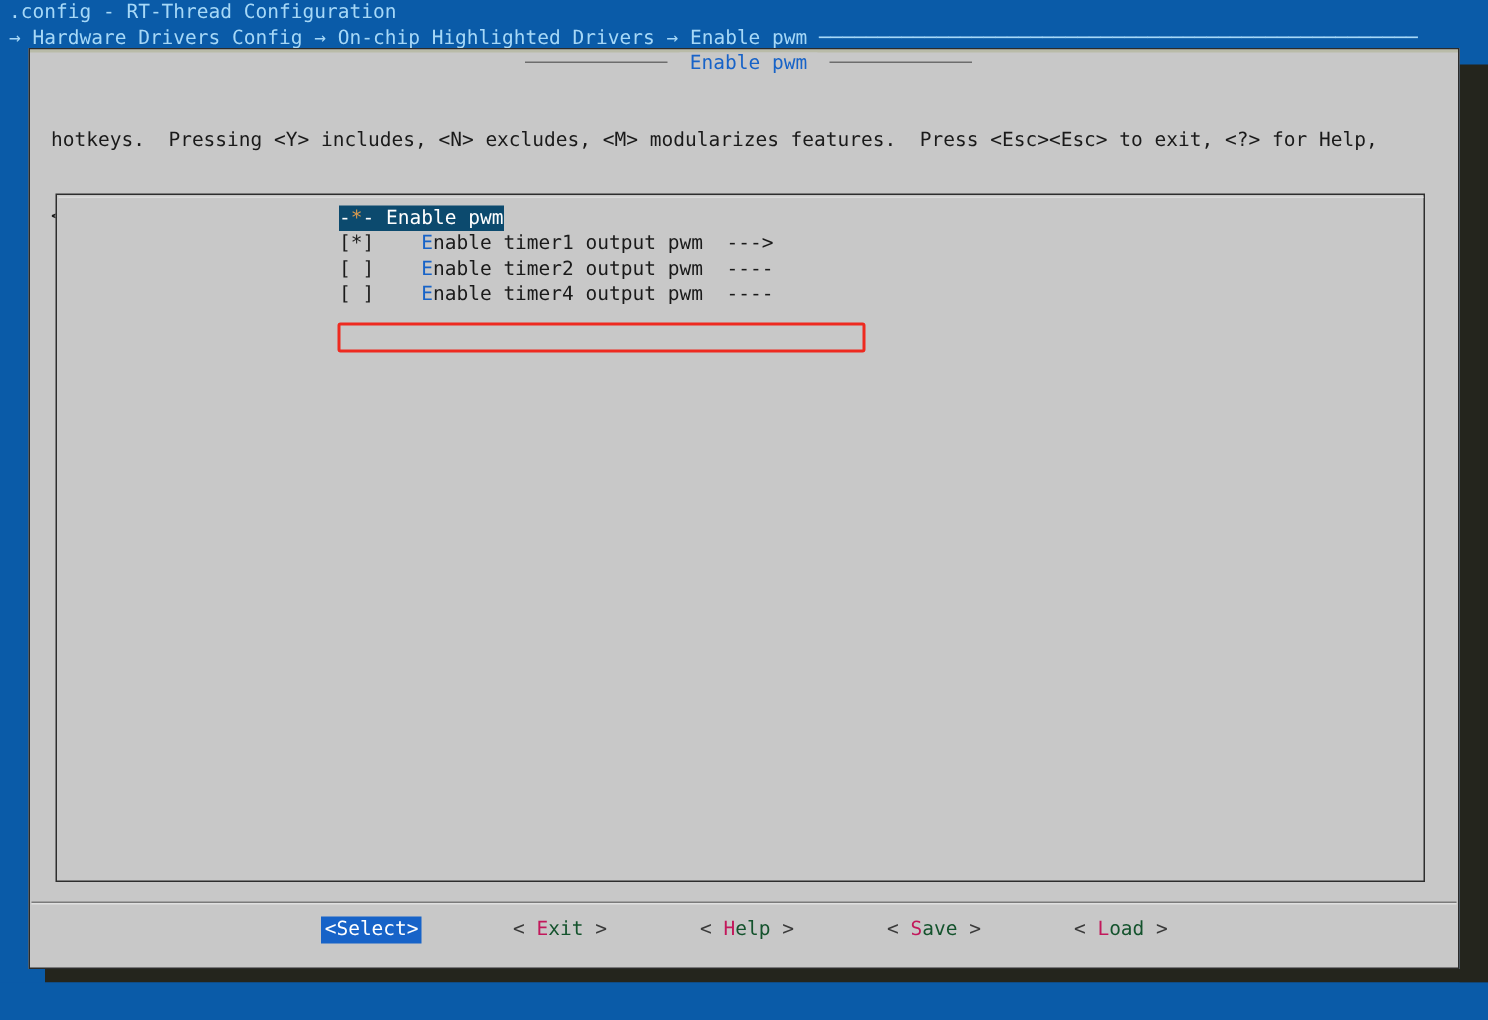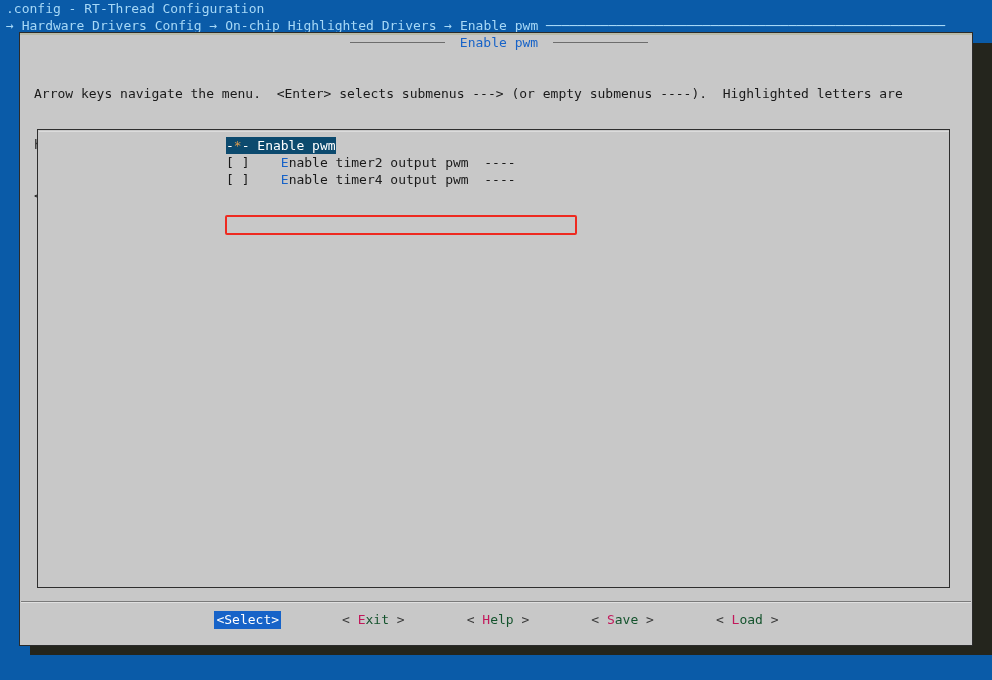--- a/index.html
+++ b/index.html
@@ -257,29 +257,29 @@
     <div class="hdr-line" id="breadcrumb">→ Hardware Drivers Config → On-chip Highlighted Drivers → Enable pwm ───────────────────────────────────────────────────</div>
   </div>
 
   <div id="shadow-right"></div>
   <div id="shadow-bottom"></div>
 
   <div id="dialog">
     <div id="dialog-inner-highlight"></div>
 
     <div id="help-text">
-      <div class="help-line">Arrow keys navigate the menu.  &lt;Enter&gt; selects submenus ---&gt; (or empty submenus ----).  Highlighted letters are</div>
       <div class="help-line">hotkeys.  Pressing &lt;Y&gt; includes, &lt;N&gt; excludes, &lt;M&gt; modularizes features.  Press &lt;Esc&gt;&lt;Esc&gt; to exit, &lt;?&gt; for Help,</div>
       <div class="help-line">&lt;/&gt; for Search.  Legend: [*] built-in  [ ] excluded  &lt;M&gt; module  &lt; &gt; module capable</div>
     </div>
 
     <div id="listbox">
       <div id="listbox-hl"></div>
       <div id="menu-list">
           <div class="menu-row sel-row"><span class="row-inner"><span>-</span><span class="sel-hotkey">*</span><span>- </span><span>Enable pwm</span></span></div>
+          <div class="menu-row"><span class="row-inner"><span>[</span><span>*</span><span>]    </span><span class="hotkey">E</span><span>nable timer1 output pwm</span></span><span>  ---&gt;</span></div>
           <div class="menu-row"><span class="row-inner"><span>[</span><span> </span><span>]    </span><span class="hotkey">E</span><span>nable timer2 output pwm</span></span><span>  ----</span></div>
           <div class="menu-row"><span class="row-inner"><span>[</span><span> </span><span>]    </span><span class="hotkey">E</span><span>nable timer4 output pwm</span></span><span>  ----</span></div>
         </div>
       <div id="red-box"></div>
     </div>
 
     <div id="btn-separator"></div>
     <div id="btn-separator2"></div>
 
     <div id="button-bar"><span class="btn active"><span class="bracket">&lt;</span><span class="bkey">S</span><span class="blabel">elect</span><span class="bracket">&gt;</span></span><span class="btn"><span class="bracket">&lt; </span><span class="bkey">E</span><span class="blabel">xit</span><span class="bracket"> &gt;</span></span><span class="btn"><span class="bracket">&lt; </span><span class="bkey">H</span><span class="blabel">elp</span><span class="bracket"> &gt;</span></span><span class="btn"><span class="bracket">&lt; </span><span class="bkey">S</span><span class="blabel">ave</span><span class="bracket"> &gt;</span></span><span class="btn"><span class="bracket">&lt; </span><span class="bkey">L</span><span class="blabel">oad</span><span class="bracket"> &gt;</span></span></div>

